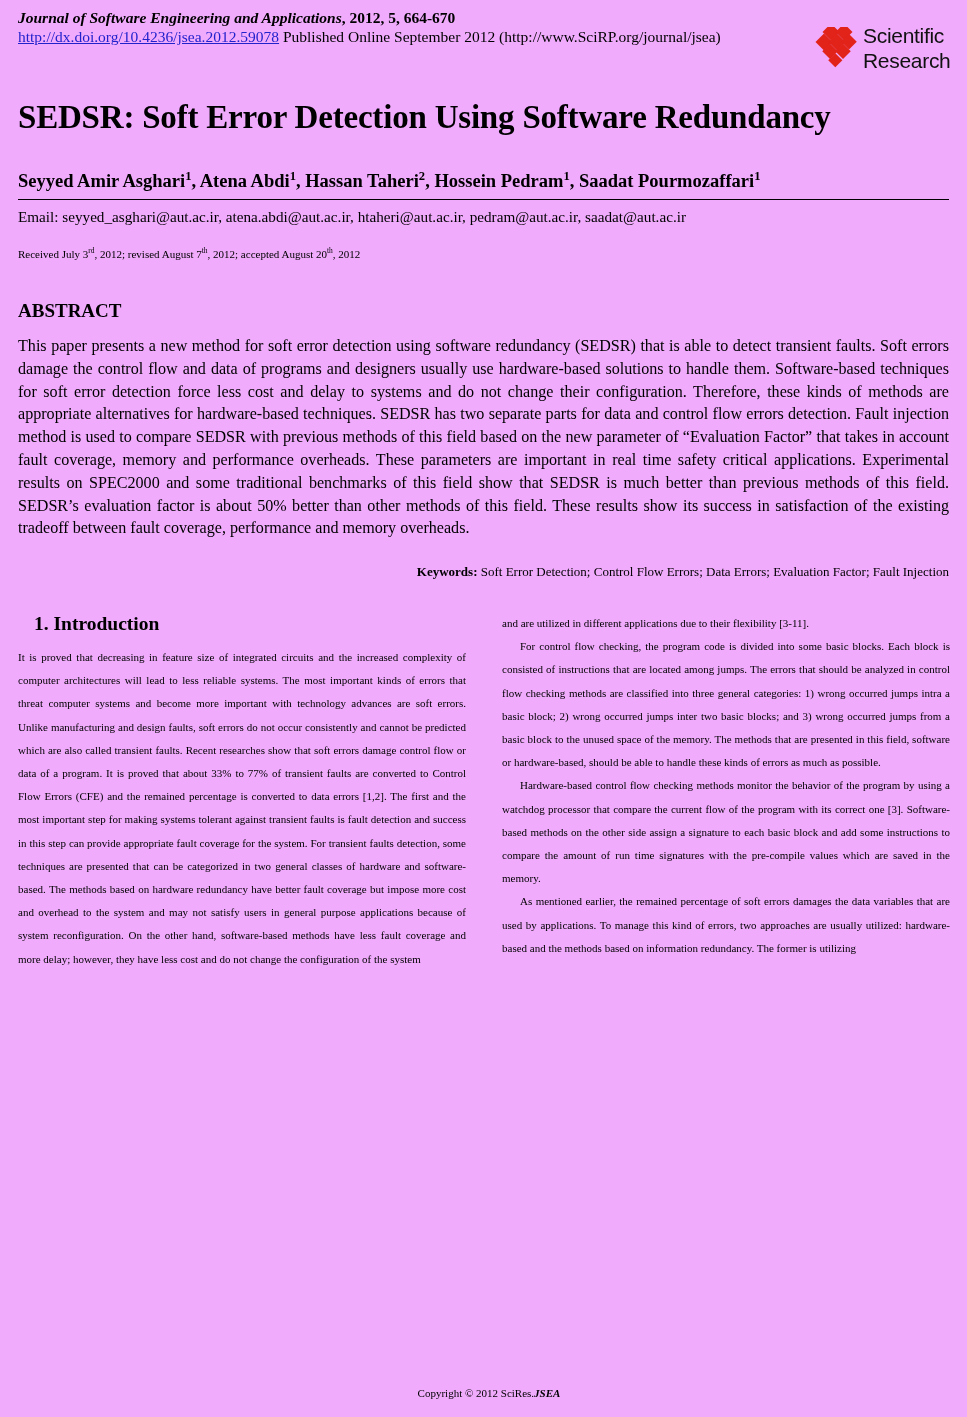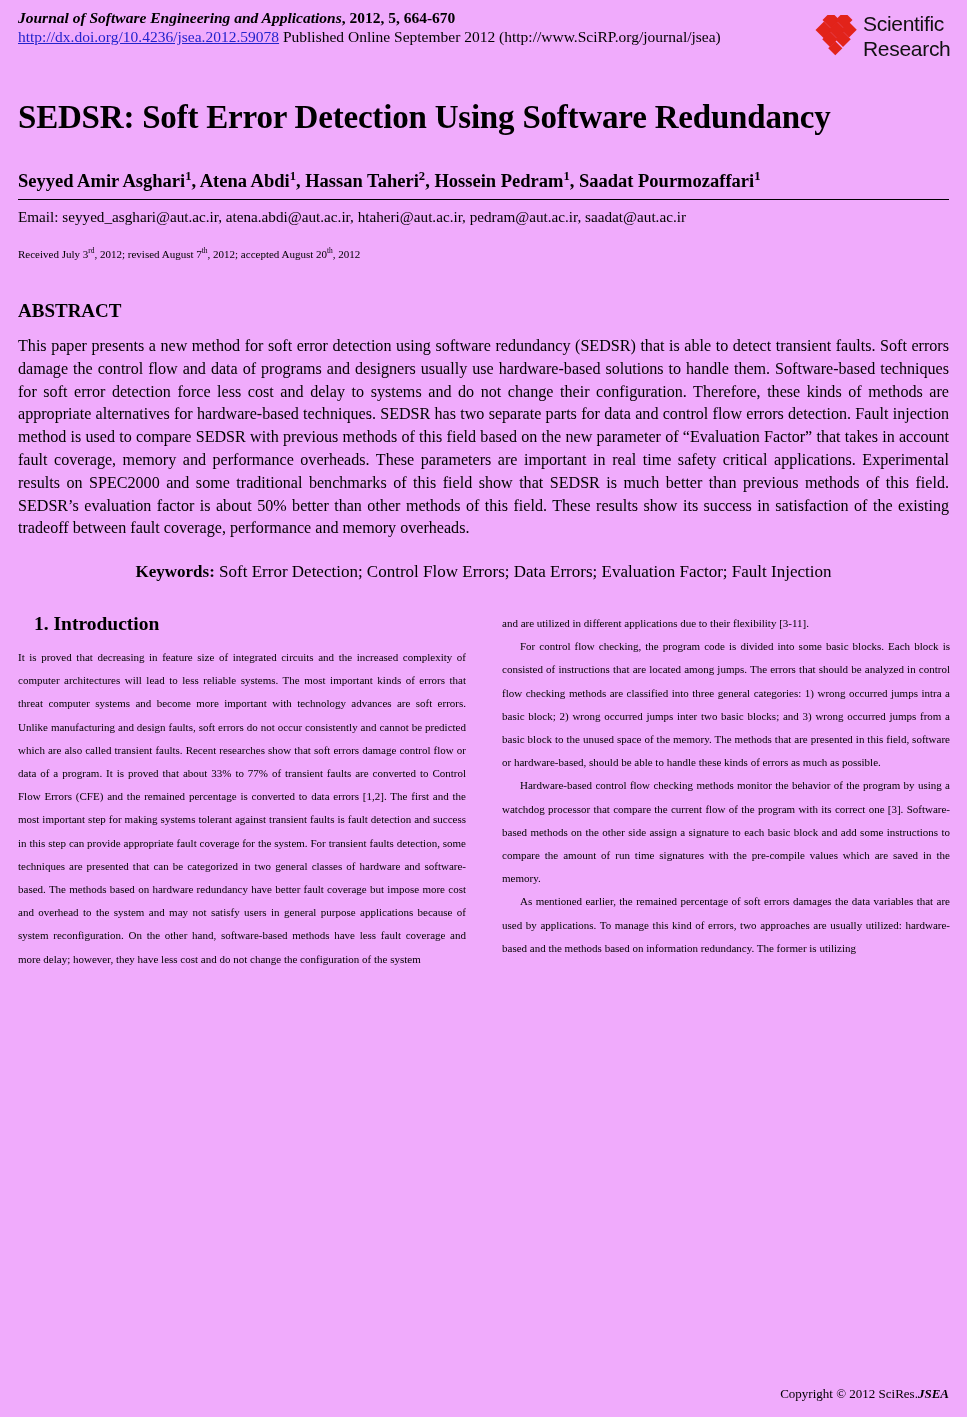--- a/index.html
+++ b/index.html
@@ -52,21 +52,21 @@
   }
   .doi-link {
     color: #2222cc;
     text-decoration: underline;
   }
   .pub-note { color: #000; }
 
   .logo {
     position: absolute;
     right: 0;
-    top: 4px;
+    top: 16px;
     width: 136px;
     height: 50px;
   }
   .logo-mark {
     position: absolute;
     left: 0;
     top: 3px;
     width: 46px;
     height: 44px;
   }
@@ -127,23 +127,23 @@
   }
   .abstract-body {
     margin-top: 13px;
     font-size: 16.1px;
     line-height: 22.8px;
     text-align: justify;
     text-justify: inter-word;
   }
   .keywords {
     margin-top: 21px;
-    font-size: 17px;
+    font-size: 13px;
     line-height: 22.8px;
-    text-align: center;
+    text-align: right;
   }
   .keywords b { font-weight: bold; }
 
   
   .columns {
     margin-top: 28px;
     display: flex;
     gap: 36px;
   }
   .col {
@@ -165,23 +165,23 @@
   }
   .col p.indent { text-indent: 18px; }
 
   
   .footer {
     position: absolute;
     left: 29px;
     right: 18px;
     bottom: 14px;
     display: flex;
-    justify-content: flex-end;
+    justify-content: center;
     align-items: baseline;
-    font-size: 13px;
+    font-size: 11px;
     line-height: 19px;
   }
   .footer-right {
     font-style: italic;
     font-weight: bold;
   }
 </style>
 </head>
 <body>
 

